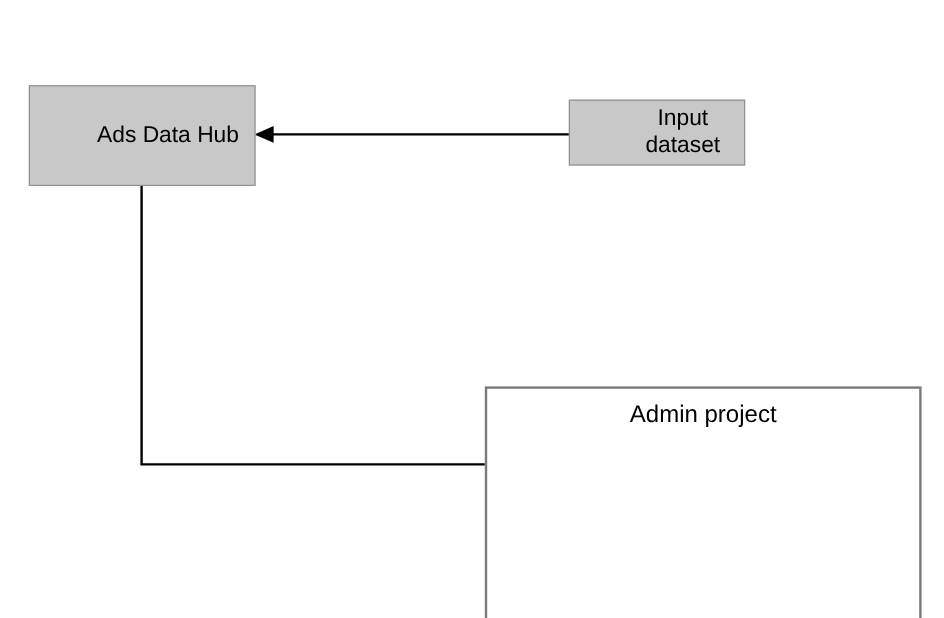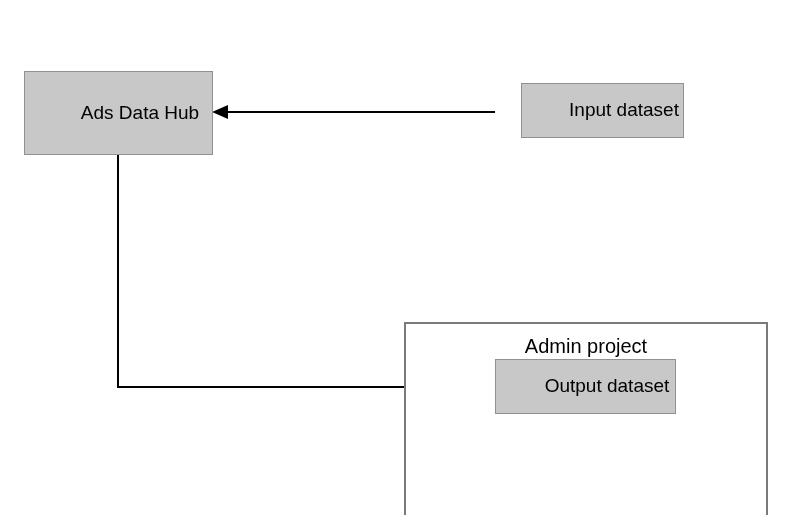--- a/index.html
+++ b/index.html
@@ -47,21 +47,21 @@
     position: absolute;
     left: 0;
     right: 0;
     top: 10px;
     text-align: center;
     font-size: 20px;
     line-height: 1.2;
   }
   #ads-data-hub   { left: 24px;  top: 71px;  width: 189px; height: 84px; }
   #input-project  { left: 404px; top: 29px;  width: 364px; height: 164px; }
-  #input-dataset  { left: 521px; top: 83px;  width: 163px; height: 55px; }
+  #input-dataset  { left: 474px; top: 83px;  width: 147px; height: 55px; }
   #admin-project  { left: 404px; top: 284px; width: 364px; height: 201px; margin-top: 38px; }
   #output-dataset { left: 495px; top: 359px; width: 181px; height: 55px; }
 </style>
 </head>
 <body>
 
 <div class="canvas">
 
   <svg class="arrow-layer" width="787" height="515" viewBox="0 0 787 515" xmlns="http://www.w3.org/2000/svg">
 
@@ -78,15 +78,14 @@
 
 
   <div class="container-box" id="admin-project">
     <div class="container-title">Admin project</div>
   </div>
 
   <div class="node" id="ads-data-hub">Ads Data Hub</div>
 
   <div class="node" id="input-dataset">Input dataset</div>
 
-  <div class="node" id="output-dataset">Output dataset</div>
 
 </div>
 
 </body></html>

